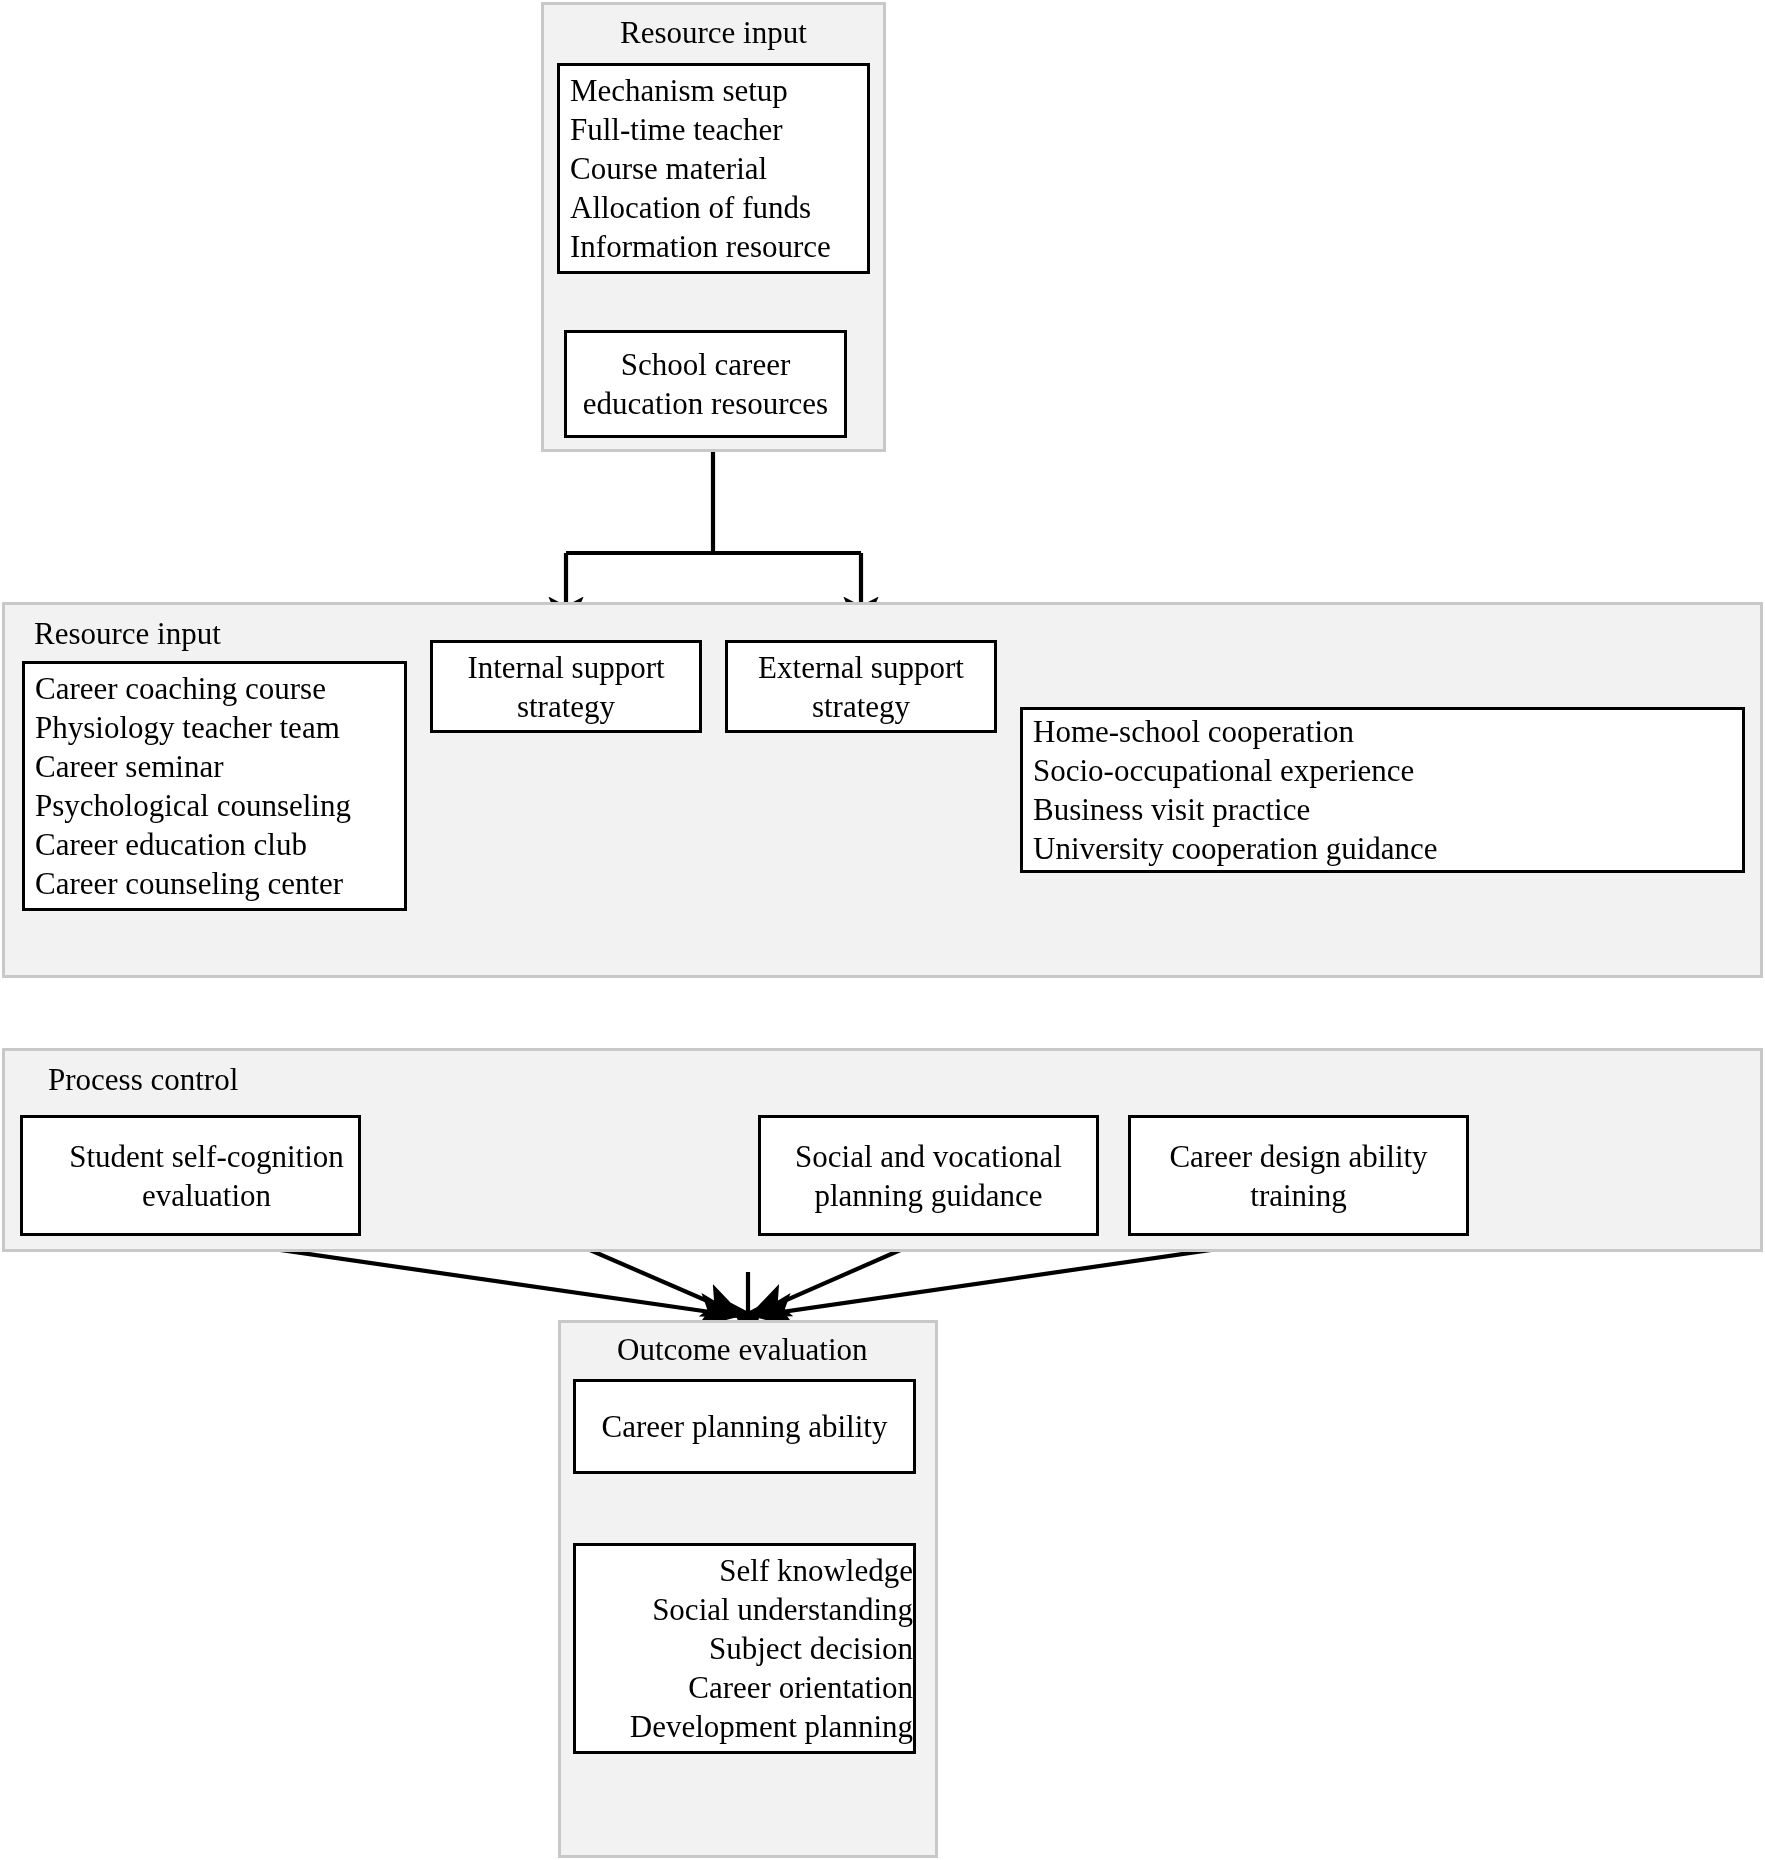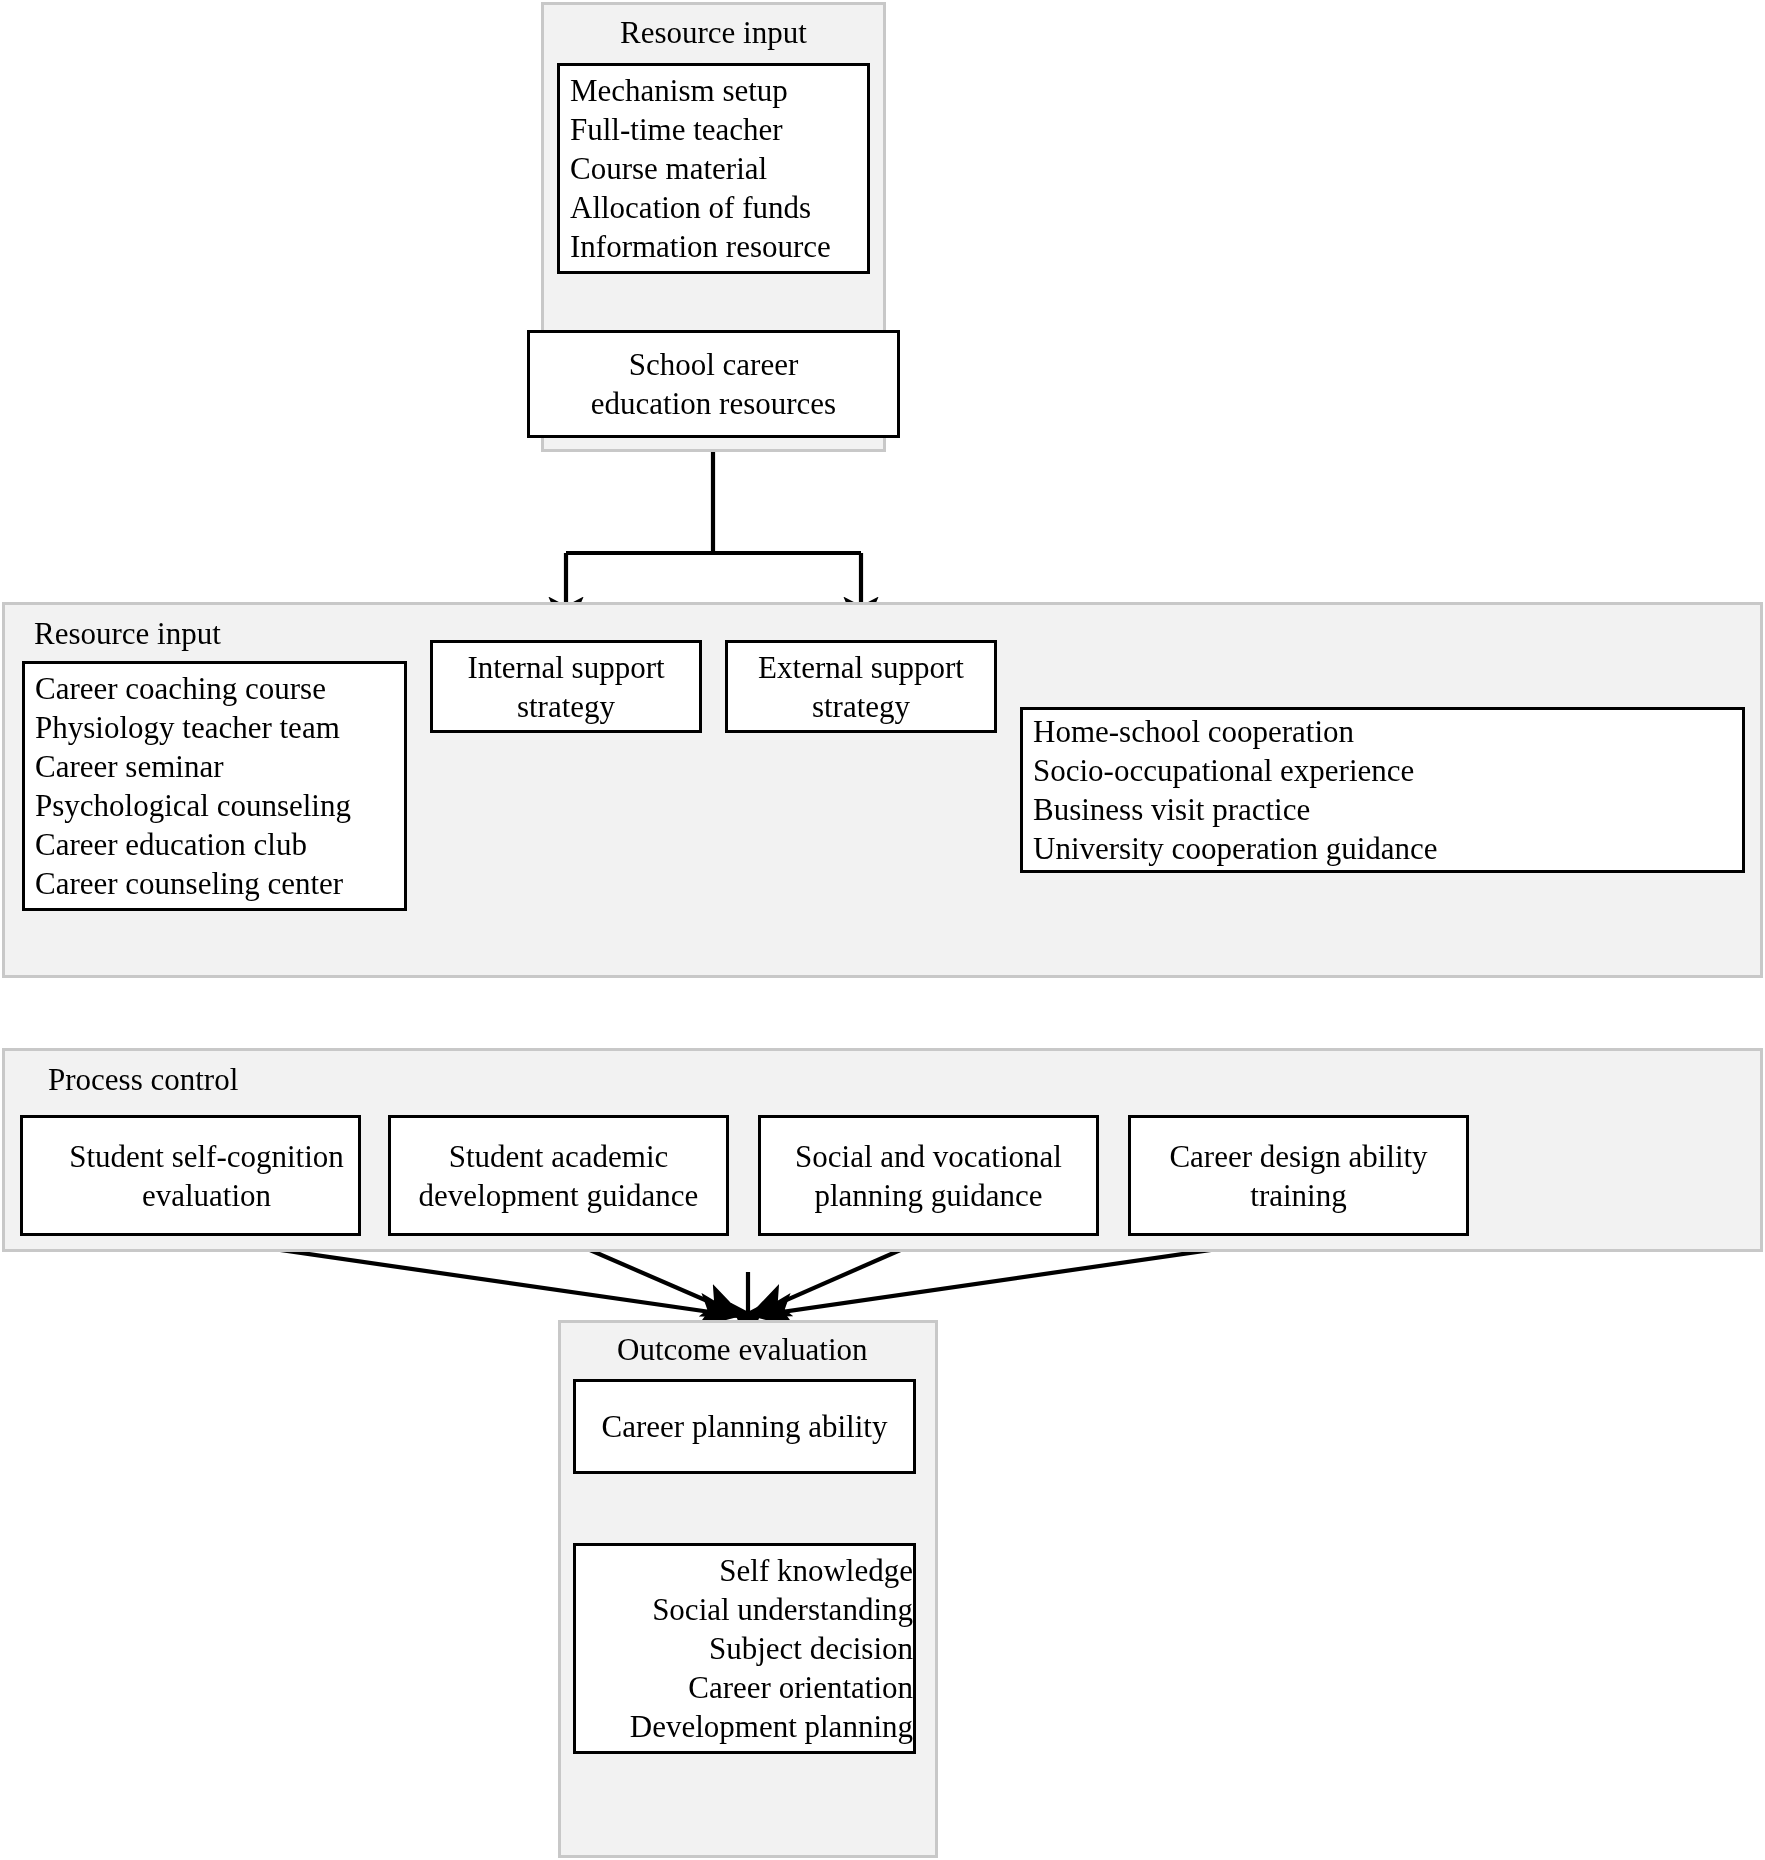--- a/index.html
+++ b/index.html
@@ -116,21 +116,21 @@
   <div class="panel-label" style="left:620px; top:16px;">Resource input</div>
 
   <div class="box left" style="left:557px; top:63px; width:313px; height:211px;">
     <div class="line">Mechanism setup</div>
     <div class="line">Full-time teacher</div>
     <div class="line">Course material</div>
     <div class="line">Allocation of funds</div>
     <div class="line">Information resource</div>
   </div>
 
-  <div class="box center" style="left:527px; top:330px; width:373px; height:108px;">
+  <div class="box center" style="left:564px; top:330px; width:283px; height:108px;">
     <div class="line">School career</div>
     <div class="line">education resources</div>
   </div>
 
   <div class="panel" style="left:2px; top:602px; width:1761px; height:376px;"></div>
   <div class="panel-label" style="left:34px; top:617px;">Resource input</div>
 
   <div class="box left" style="left:22px; top:661px; width:385px; height:250px;">
     <div class="line">Career coaching course</div>
     <div class="line">Physiology teacher team</div>
@@ -158,24 +158,20 @@
   </div>
 
   <div class="panel" style="left:2px; top:1048px; width:1761px; height:204px;"></div>
   <div class="panel-label" style="left:48px; top:1063px;">Process control</div>
 
   <div class="box center" style="left:20px; top:1115px; width:341px; height:121px;padding-left:32px;">
     <div class="line">Student self-cognition</div>
     <div class="line">evaluation</div>
   </div>
 
-  <div class="box center" style="left:388px; top:1115px; width:341px; height:121px;">
-    <div class="line">Student academic</div>
-    <div class="line">development guidance</div>
-  </div>
 
   <div class="box center" style="left:758px; top:1115px; width:341px; height:121px;">
     <div class="line">Social and vocational</div>
     <div class="line">planning guidance</div>
   </div>
 
   <div class="box center" style="left:1128px; top:1115px; width:341px; height:121px;">
     <div class="line">Career design ability</div>
     <div class="line">training</div>
   </div>

